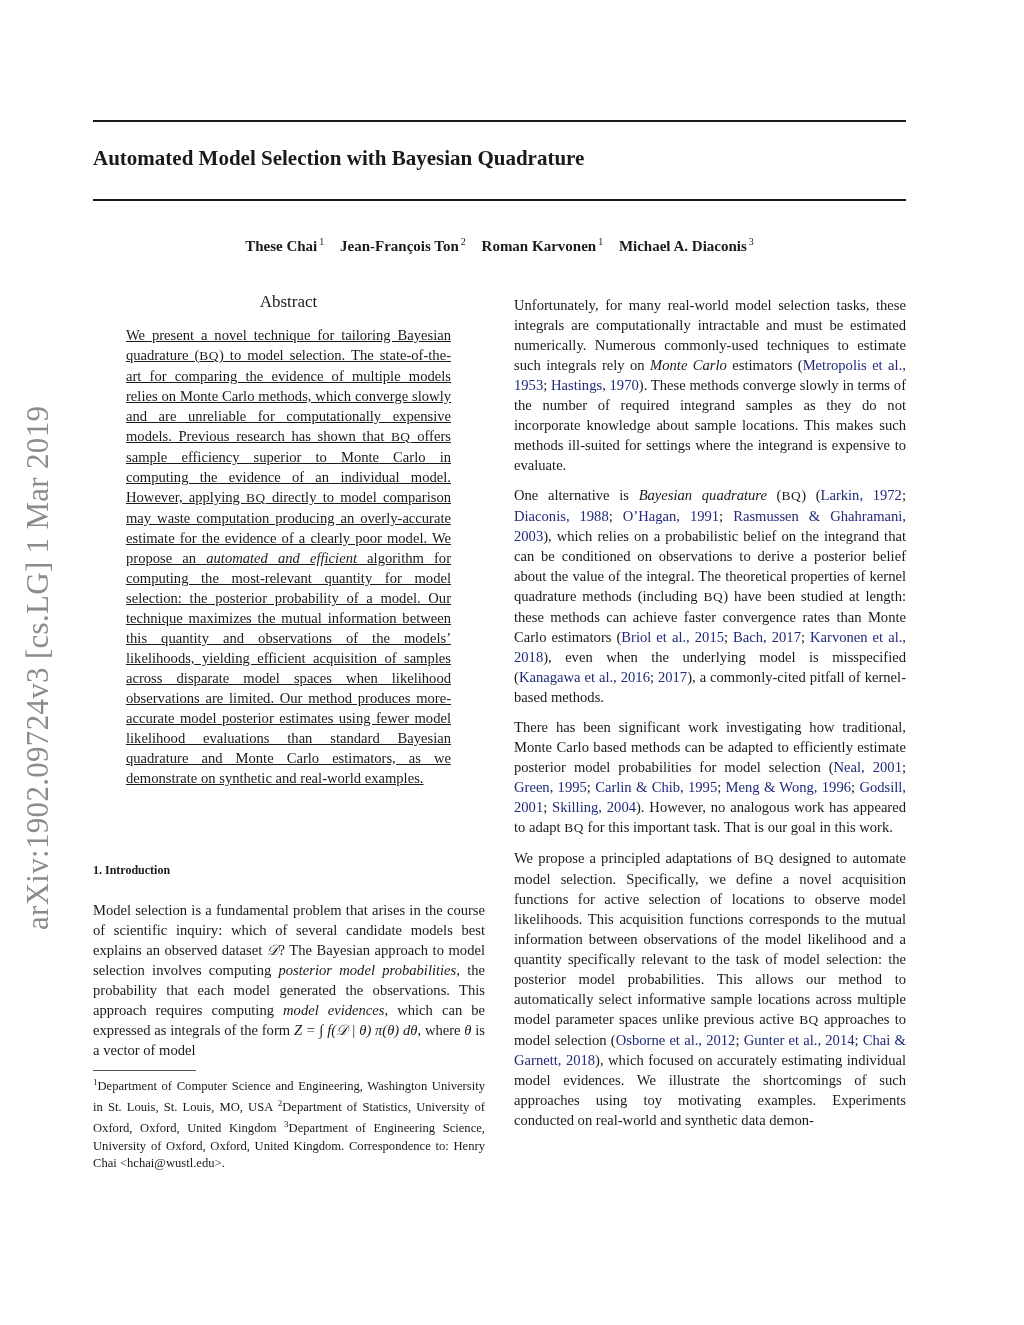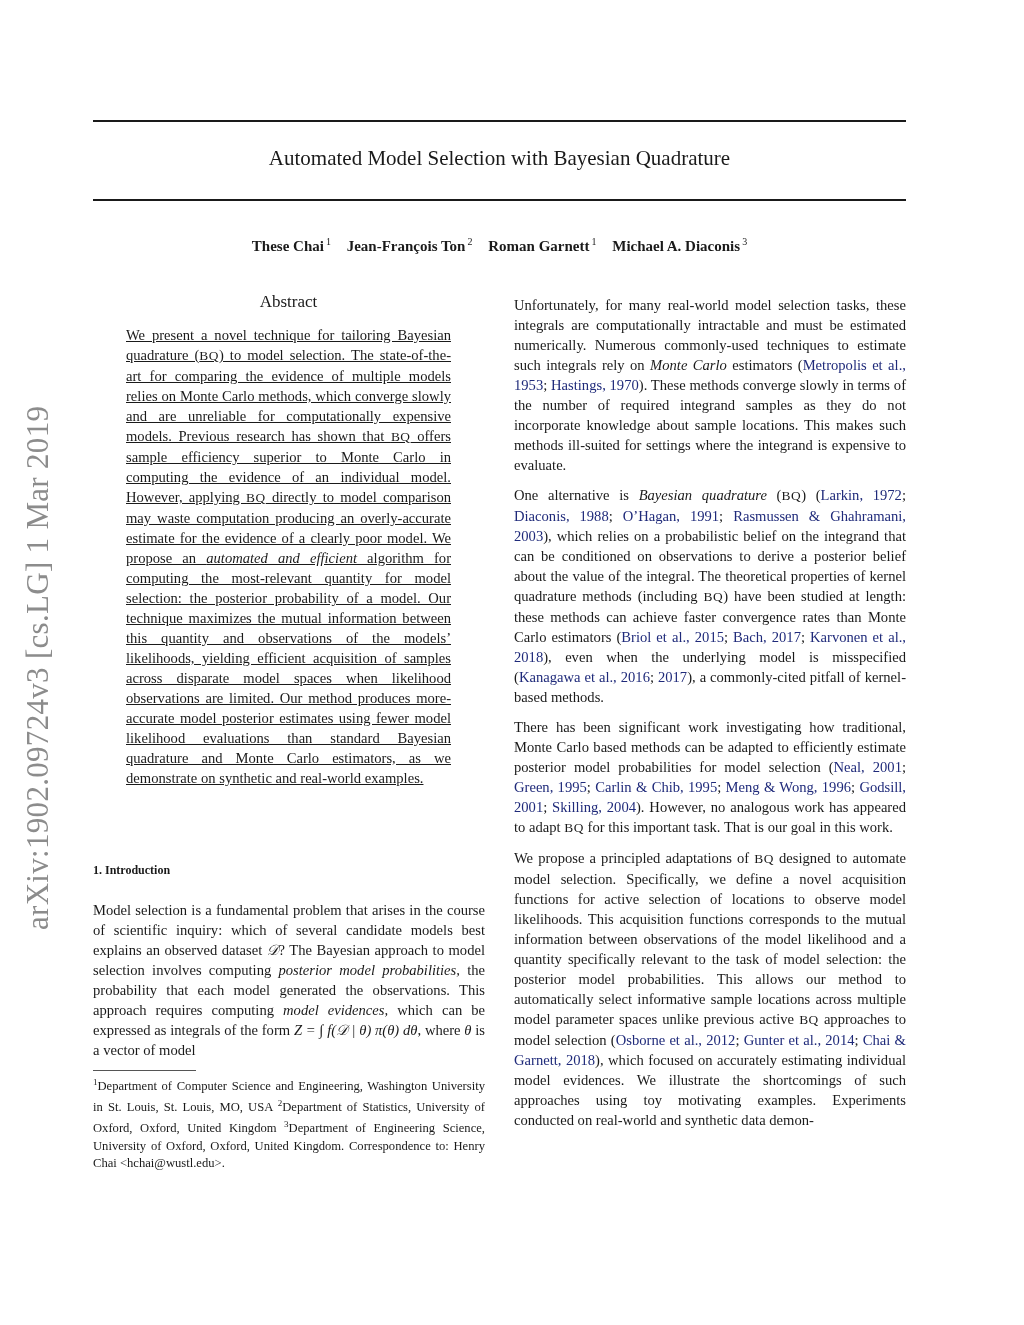--- a/index.html
+++ b/index.html
@@ -1,22 +1,22 @@
 <!DOCTYPE html>
 <html><head>
 <meta charset="utf-8">
 <style>
   html, body { margin: 0; padding: 0; background: #ffffff; }
   body { width: 1024px; height: 1325px; position: relative; overflow: hidden;
          font-family: "Liberation Serif", "DejaVu Serif", serif; color: #1a1a1a; }
   .rule { position: absolute; left: 93px; width: 813px; height: 2px; background: #1a1a1a; }
   .rule.top { top: 120px; }
   .rule.bot { top: 199px; }
-  .title { position: absolute; top: 146px; left: 93px; width: 813px; text-align: center;
-           font-weight: normal; font-size: 21px; }
+  .title { position: absolute; top: 146px; left: 93px; width: 813px; text-align: left;
+           font-weight: bold; font-size: 21px; }
   .authors { position: absolute; top: 236px; left: 93px; width: 813px; text-align: center;
              font-weight: bold; font-size: 15px; }
   .authors .au { margin: 0 6px; }
   .authors sup { font-weight: normal; font-size: 10px; margin-left: 2px; }
   .arxiv { position: absolute; left: 20px; top: 930px; transform-origin: left top;
            transform: rotate(-90deg); font-size: 31px; color: #8c8c8c; white-space: nowrap;
            letter-spacing: 0.3px; }
   .col { position: absolute; font-size: 14.6px; line-height: 20px; text-align: justify;
          hyphens: manual; }
   .col p { margin: 0 0 10px 0; }
@@ -39,21 +39,21 @@
 </head>
 <body>
 
 <div class="rule top"></div>
 <h1 class="title" style="margin:0">Automated Model Selection with Bayesian Quadrature</h1>
 <div class="rule bot"></div>
 
 <div class="authors">
   <span class="au"><span>These Chai</span><sup>1</sup></span>
   <span class="au"><span>Jean-François Ton</span><sup>2</sup></span>
-  <span class="au"><span>Roman Garnett</span><sup>1</sup></span>
+  <span class="au"><span>Roman Karvonen</span><sup>1</sup></span>
   <span class="au"><span>Michael A. Diaconis</span><sup>3</sup></span>
 </div>
 
 <div class="arxiv">arXiv:1902.09724v3  [cs.LG]  1 Mar 2019</div>
 
 <div class="abstract-head">Abstract</div>
 <div class="col abstract">
   <p><span>We present a novel technique for tailoring Bayesian quadrature (</span><span class="sc">BQ</span><span>) to model selection. The state-of-the-art for comparing the evidence of multiple models relies on Monte Carlo methods, which converge slowly and are unreliable for computationally expensive models. Previous research has shown that </span><span class="sc">BQ</span><span> offers sample efficiency superior to Monte Carlo in computing the evidence of an individual model. However, applying </span><span class="sc">BQ</span><span> directly to model comparison may waste computation producing an overly-accurate estimate for the evidence of a clearly poor model. We propose an </span><em>automated and efficient</em><span> algorithm for computing the most-relevant quantity for model selection: the posterior probability of a model. Our technique maximizes the mutual information between this quantity and observations of the models’ likelihoods, yielding efficient acquisition of samples across disparate model spaces when likelihood observations are limited. Our method produces more-accurate model posterior estimates using fewer model likelihood evaluations than standard Bayesian quadrature and Monte Carlo estimators, as we demonstrate on synthetic and real-world examples.</span></p>
 </div>
 

